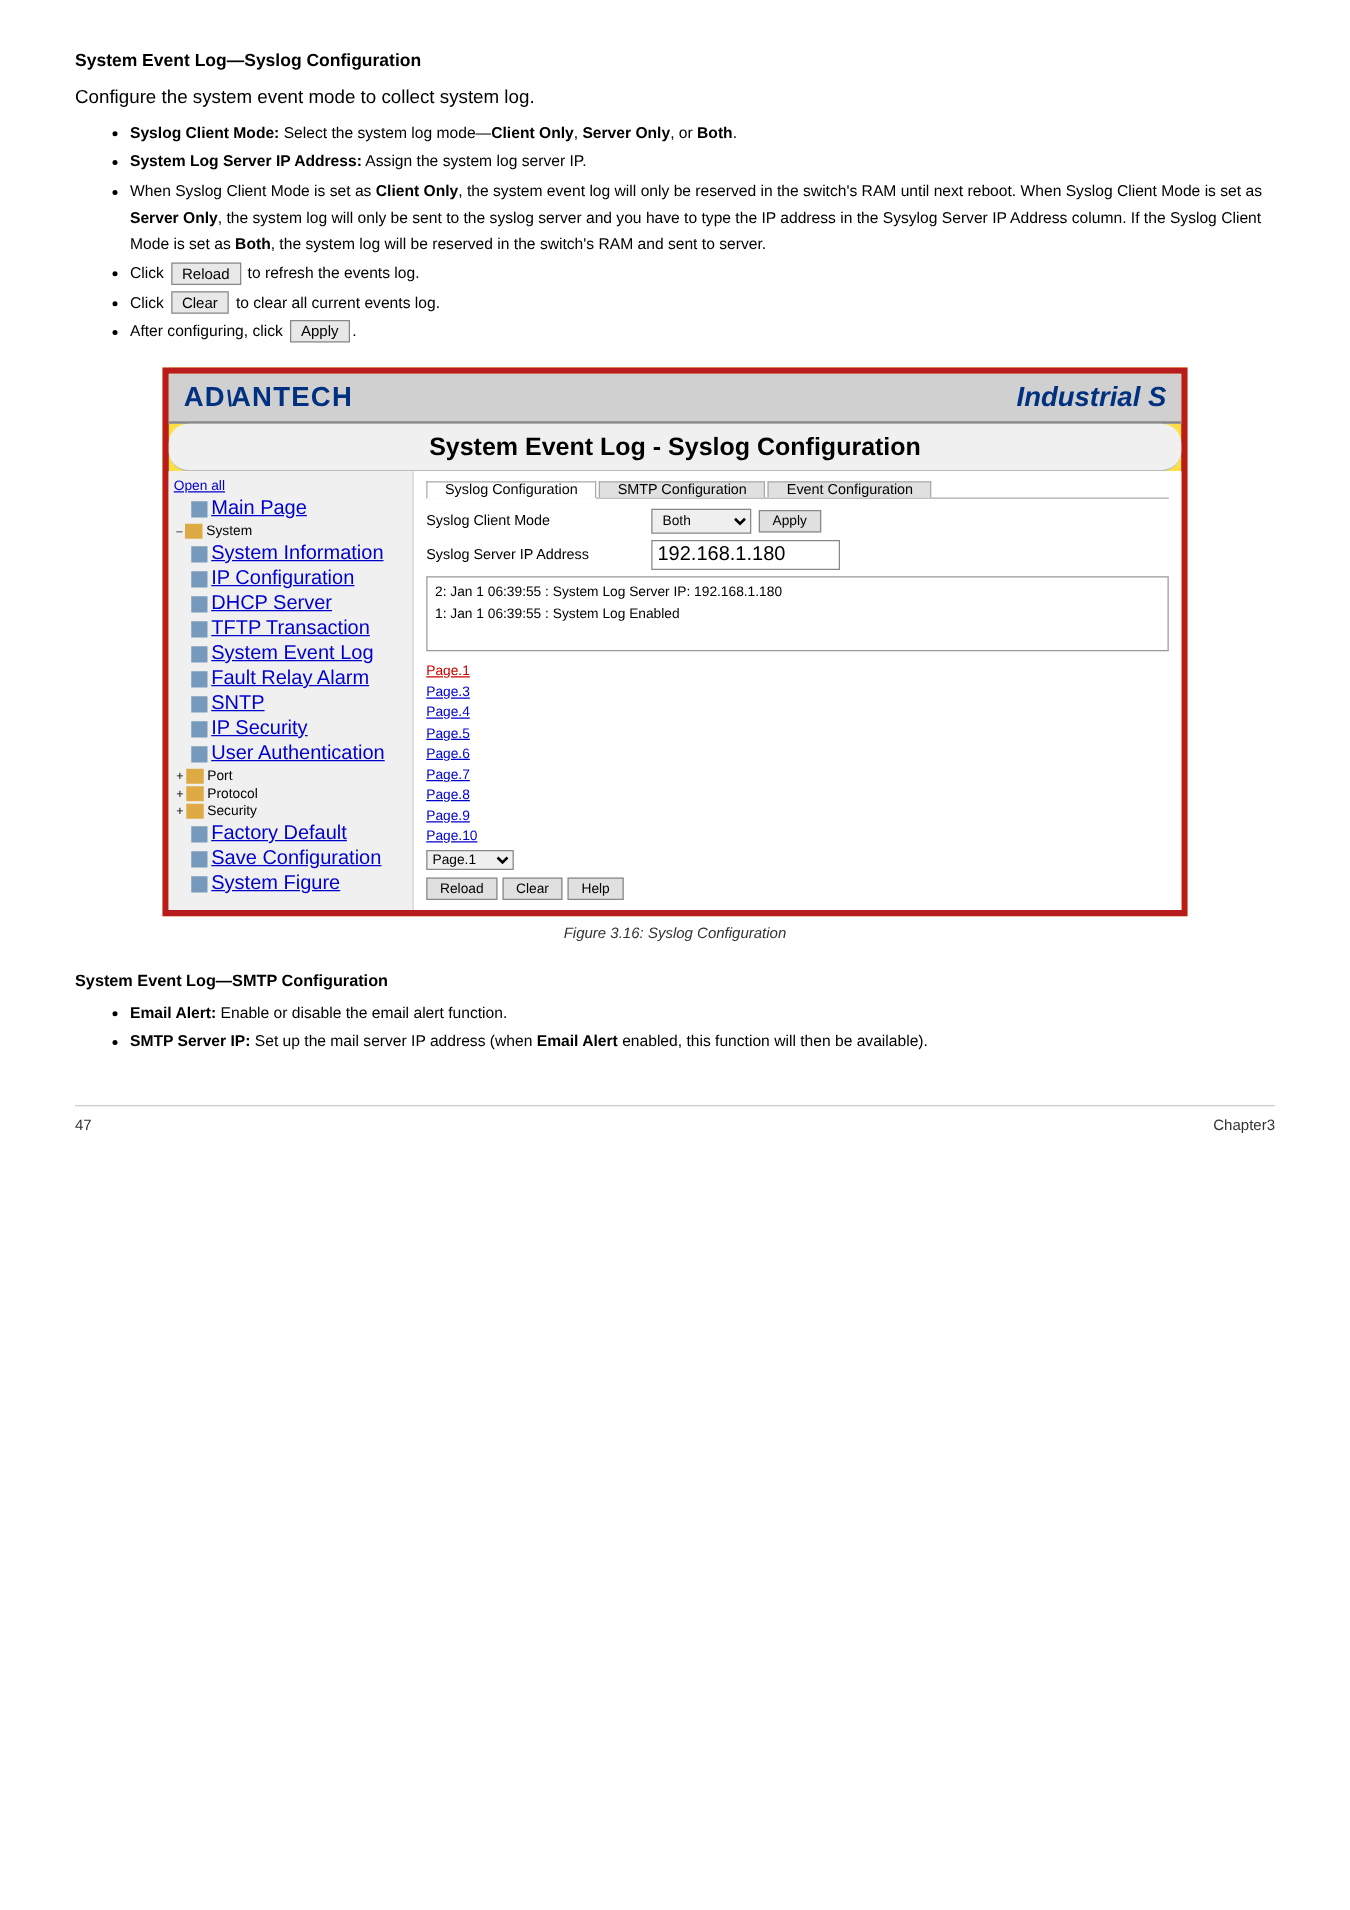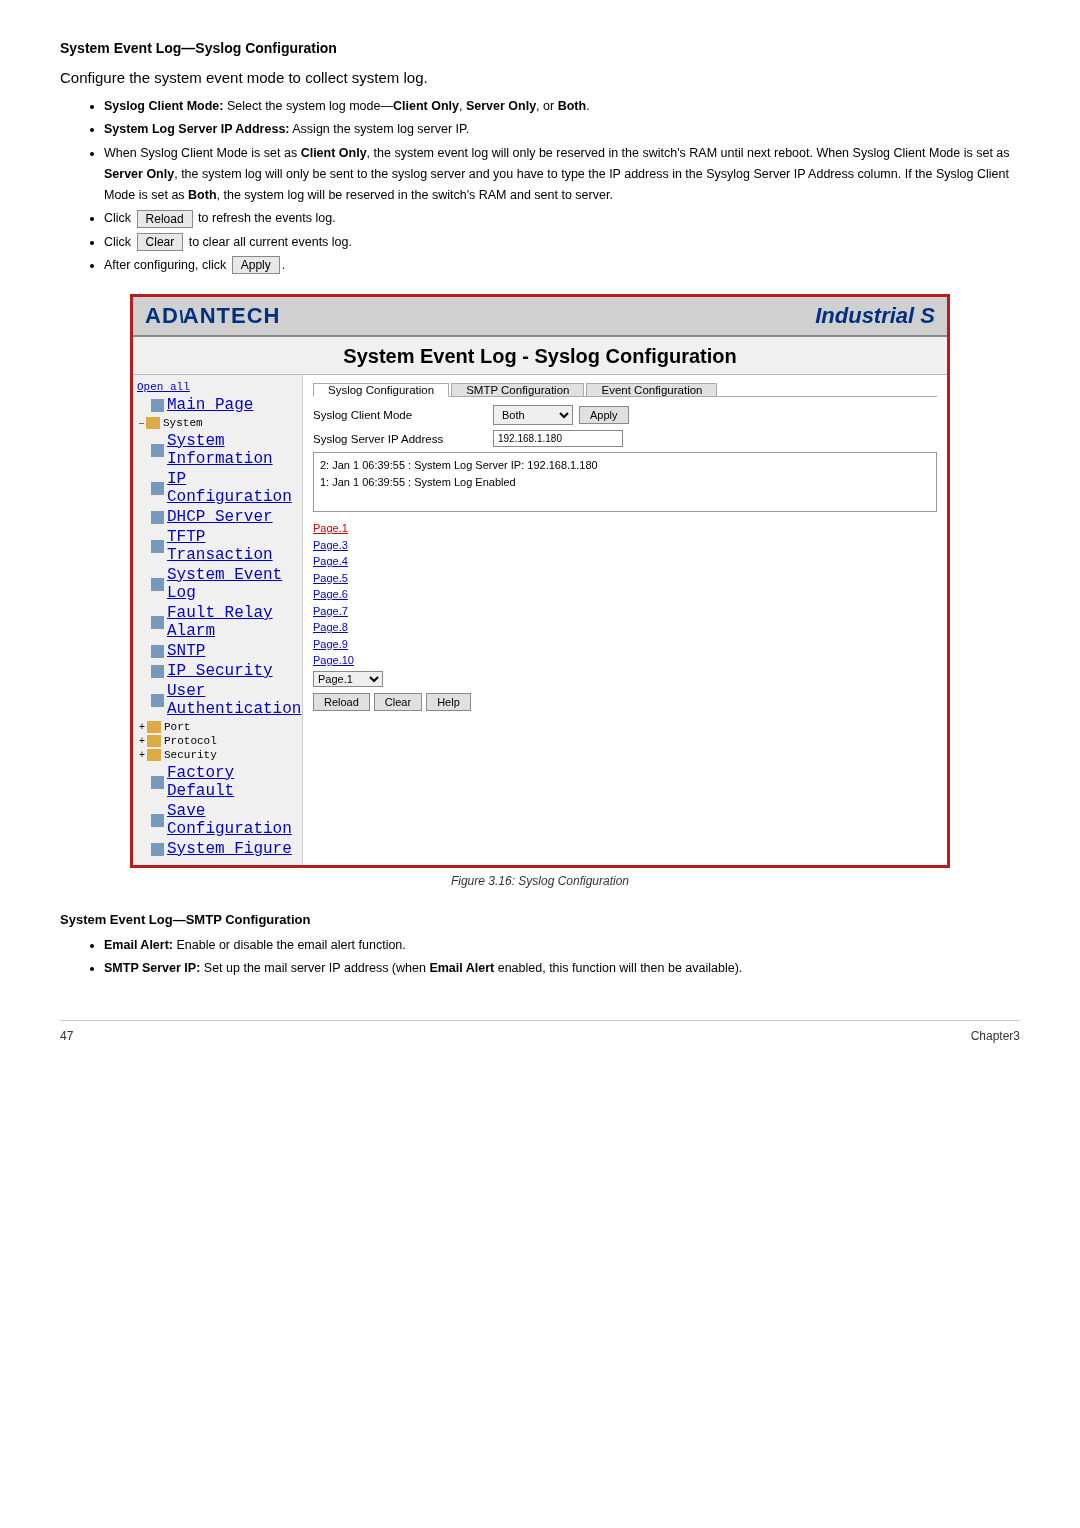--- a/index.html
+++ b/index.html
@@ -44,21 +44,21 @@
       background: #e8e8e8;
       padding: 1px 8px;
       font-size: 12px;
       cursor: pointer;
       margin: 0 2px;
       vertical-align: middle;
     }
 
     
     .screenshot-box {
-      border: 3px solid #b91c1c;
+      border: 5px solid #b91c1c;
       margin: 18px 0 6px 0;
       background: #fde047;
       width: 820px;
       margin-left: auto;
       margin-right: auto;
     }
 
     
     .adv-header {
       background: #d0d0d0;
@@ -86,37 +86,37 @@
 
     
     .page-main-title {
       text-align: center;
       font-size: 20px;
       font-weight: bold;
       color: #000;
       padding: 8px 0 6px 0;
       background: #f0f0f0;
       border-bottom: 1px solid #bbb;
+      border-radius: 16px;
     }
 
     
     .main-layout {
       display: flex;
       background: #fff;
     }
 
     
     .sidebar {
-      width: 170px;
+      width: 196px;
       background: #f0f0f0;
       border-right: 1px solid #ccc;
       padding: 6px 4px;
       font-size: 11.5px;
       flex-shrink: 0;
-      font-family: Liberation Mono, monospace;
     }
     .sidebar-open-all {
       font-size: 11px;
       color: #0000cc;
       text-decoration: underline;
       cursor: pointer;
       margin-bottom: 2px;
     }
     .sidebar-item {
       display: flex;
@@ -187,22 +187,22 @@
       margin-bottom: 5px;
       font-size: 11.5px;
     }
     .form-label {
       width: 180px;
       font-size: 11.5px;
     }
     .form-input-text {
       border: 1px solid #888;
       padding: 2px 4px;
-      font-size: 10px;
-      width: 130px;
+      font-size: 16px;
+      width: 151px;
     }
     .form-select {
       border: 1px solid #888;
       padding: 2px 4px;
       font-size: 11px;
       width: 80px;
     }
     .apply-btn {
       background: #e0e0e0;
       border: 1px solid #888;

